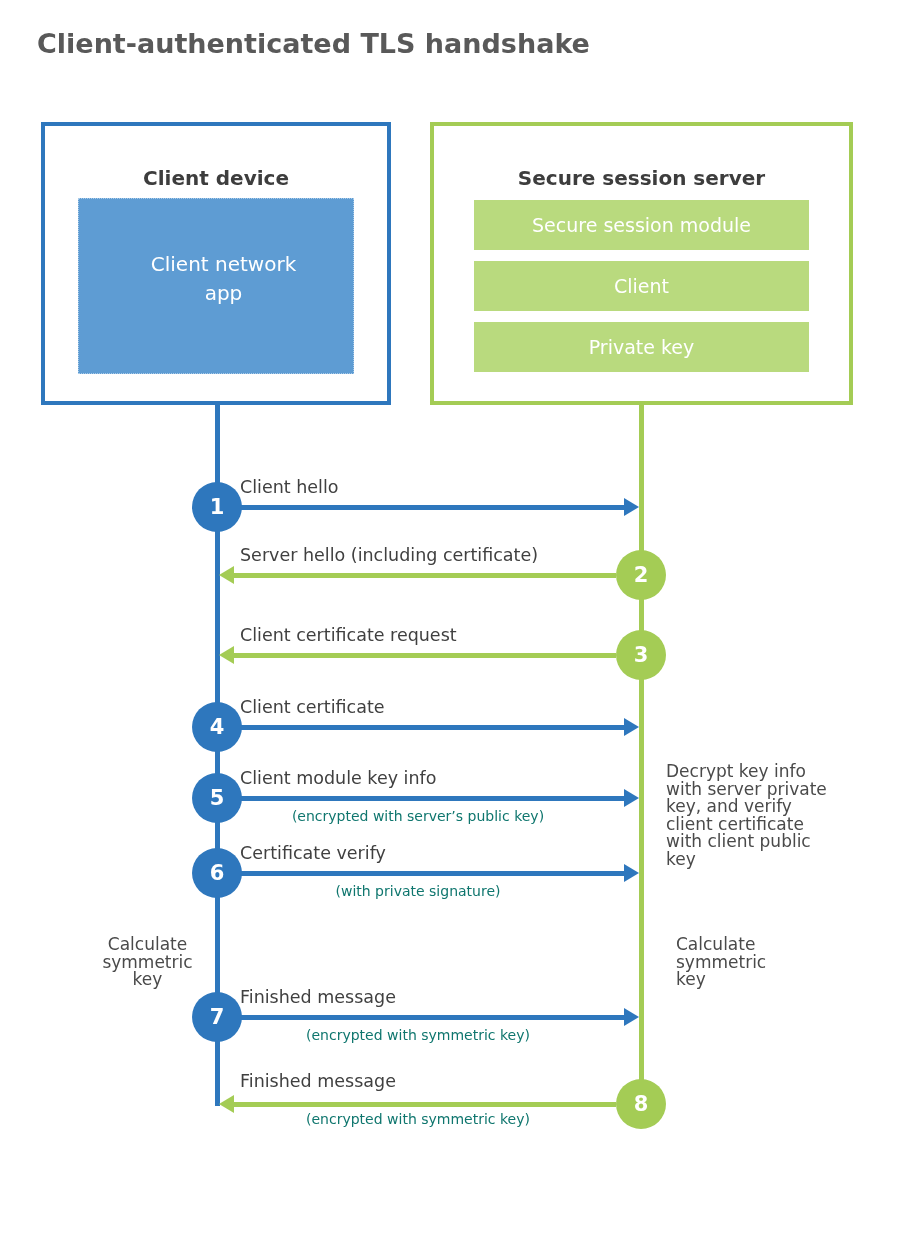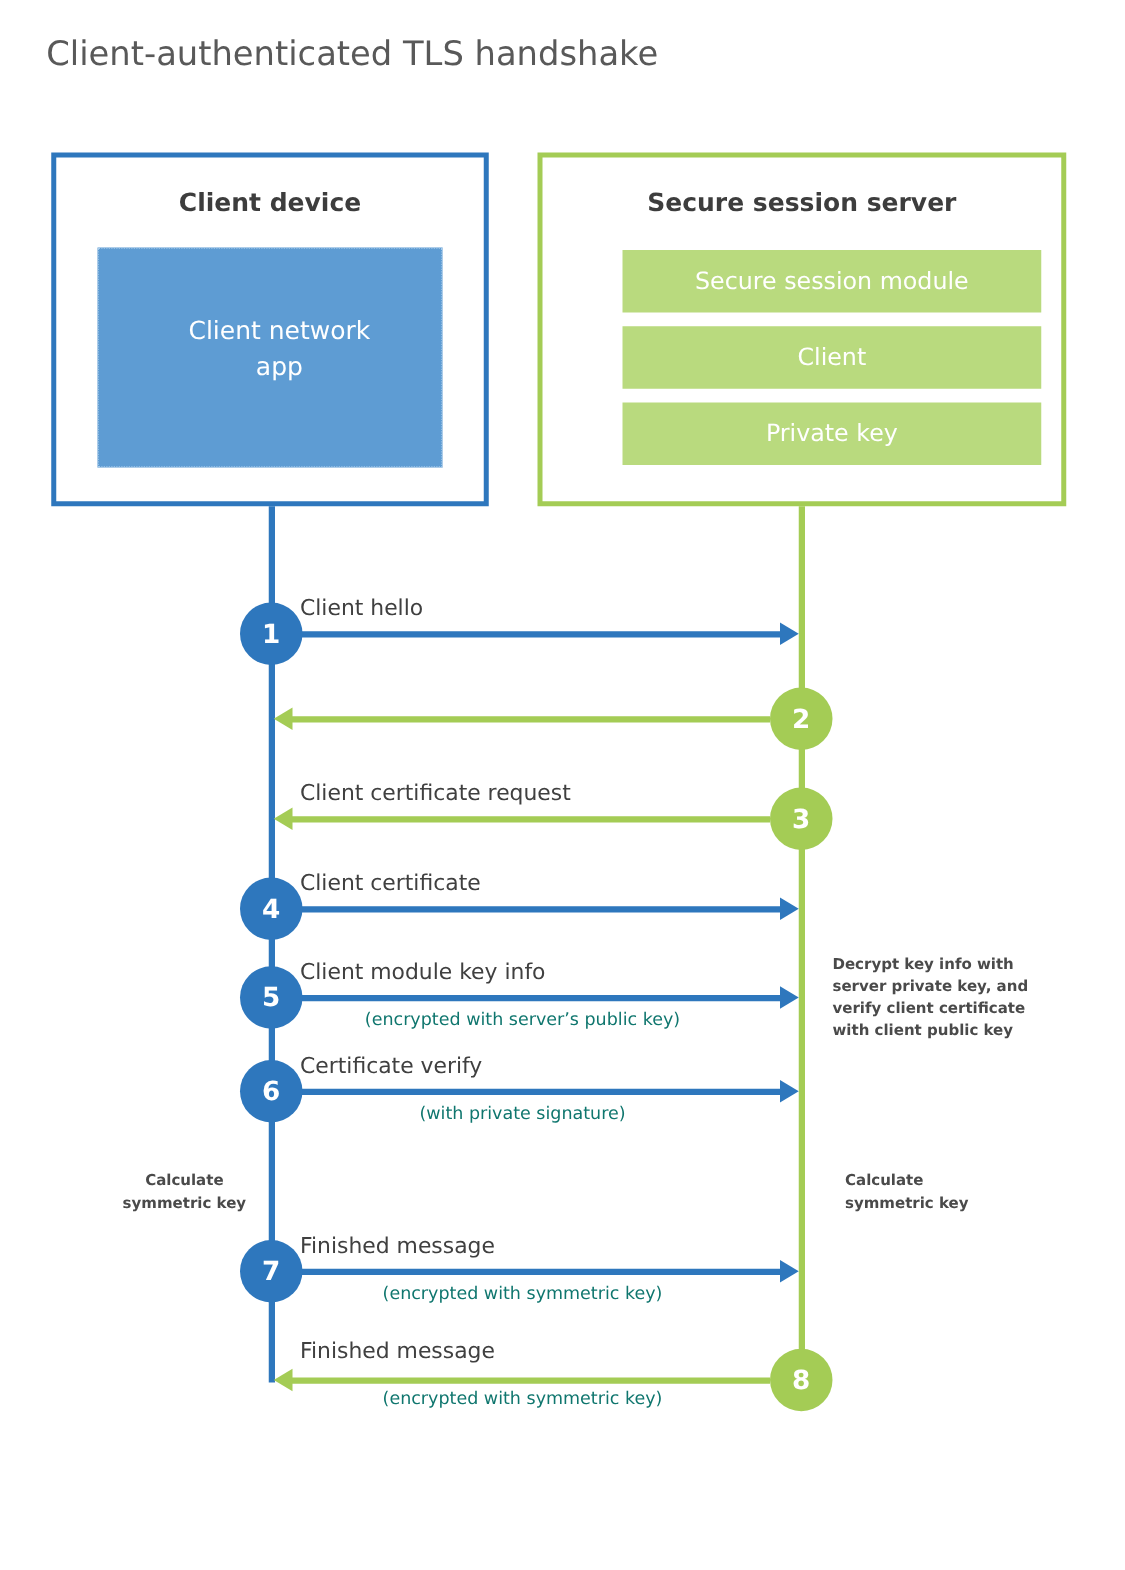--- a/index.html
+++ b/index.html
@@ -9,30 +9,30 @@
     height: 1256px;
     background: #ffffff;
     font-family: "DejaVu Sans", "Liberation Sans", sans-serif;
     overflow: hidden;
   }
   .title {
     position: absolute;
     left: 37px; top: 28px;
     margin: 0;
     font-size: 27px;
-    font-weight: 400;
+    font-weight: 700;
     color: #595959;
     letter-spacing: 0px;
   }
   
   .box { position: absolute; box-sizing: border-box; background: #fff; }
   .client-box { left: 41px; top: 122px; width: 350px; height: 283px; border: 4px solid #2e77bd; }
   .server-box { left: 430px; top: 122px; width: 423px; height: 283px; border: 4px solid #a4cc55; }
   .box-title {
-    margin-top: 24px;
+    margin-top: 40px;
     text-align: center;
     font-size: 20px;
     font-weight: bold;
     color: #3d3d3d;
   }
   .client-app {
     position: absolute;
     left: 78px; top: 198px; width: 276px; height: 176px;
     box-sizing: border-box;
     background: #5e9cd3;
@@ -51,21 +51,20 @@
   }
   .server-bar {
     position: absolute;
     left: 474px; width: 335px; height: 50px;
     background: #b9da7e;
     color: #ffffff;
     font-size: 19px;
     line-height: 50px;
     text-align: center;
     z-index: 2;
-    margin-left: 24px;
   }
   
   .lifeline { position: absolute; width: 5px; z-index: 1; }
   .blue-line  { left: 215px; top: 405px; height: 701px; background: #2e77bd; }
   .green-line { left: 639px; top: 405px; height: 723px; background: #a4cc55; }
   
   .circle {
     position: absolute;
     width: 50px; height: 50px;
     border-radius: 50%;
@@ -95,21 +94,21 @@
   }
   .msg-sub {
     position: absolute;
     left: 228px; width: 380px;
     text-align: center;
     font-size: 14px;
     color: #0f766e;
     z-index: 3;
   }
   
-  .note { position: absolute; font-size: 12px; line-height: 17.5px; color: #4a4a4a; z-index: 3; font-weight: bold; }
+  .note { position: absolute; font-size: 17px; line-height: 17.5px; color: #4a4a4a; z-index: 3; }
   .decrypt-note { left: 666px; top: 763px; width: 172px; text-align: left; }
   .calc-left  { left: 95px;  top: 936px; width: 105px; text-align: center; }
   .calc-right { left: 676px; top: 936px; width: 105px; text-align: left; }
 </style>
 </head>
 <body>
 
 <div class="canvas">
 
   <h1 class="title">Client-authenticated TLS handshake</h1>
@@ -129,20 +128,21 @@
   <div class="server-bar" style="top:322px">Private key</div>
 
   <div class="lifeline blue-line"></div>
   <div class="lifeline green-line"></div>
 
   <div class="msg-label" style="top:477px">Client hello</div>
   <div class="shaft blue" style="top:505px"></div>
   <div class="head right" style="top:498px"></div>
   <div class="circle blue-bg" style="left:192px; top:482px">1</div>
 
+  <div class="msg-label" style="top:545px">Server hello (including certificate)</div>
   <div class="shaft green" style="top:573px"></div>
   <div class="head left" style="top:566px"></div>
   <div class="circle green-bg" style="left:616px; top:550px">2</div>
 
   <div class="msg-label" style="top:625px">Client certificate request</div>
   <div class="shaft green" style="top:653px"></div>
   <div class="head left" style="top:646px"></div>
   <div class="circle green-bg" style="left:616px; top:630px">3</div>
 
   <div class="msg-label" style="top:697px">Client certificate</div>

